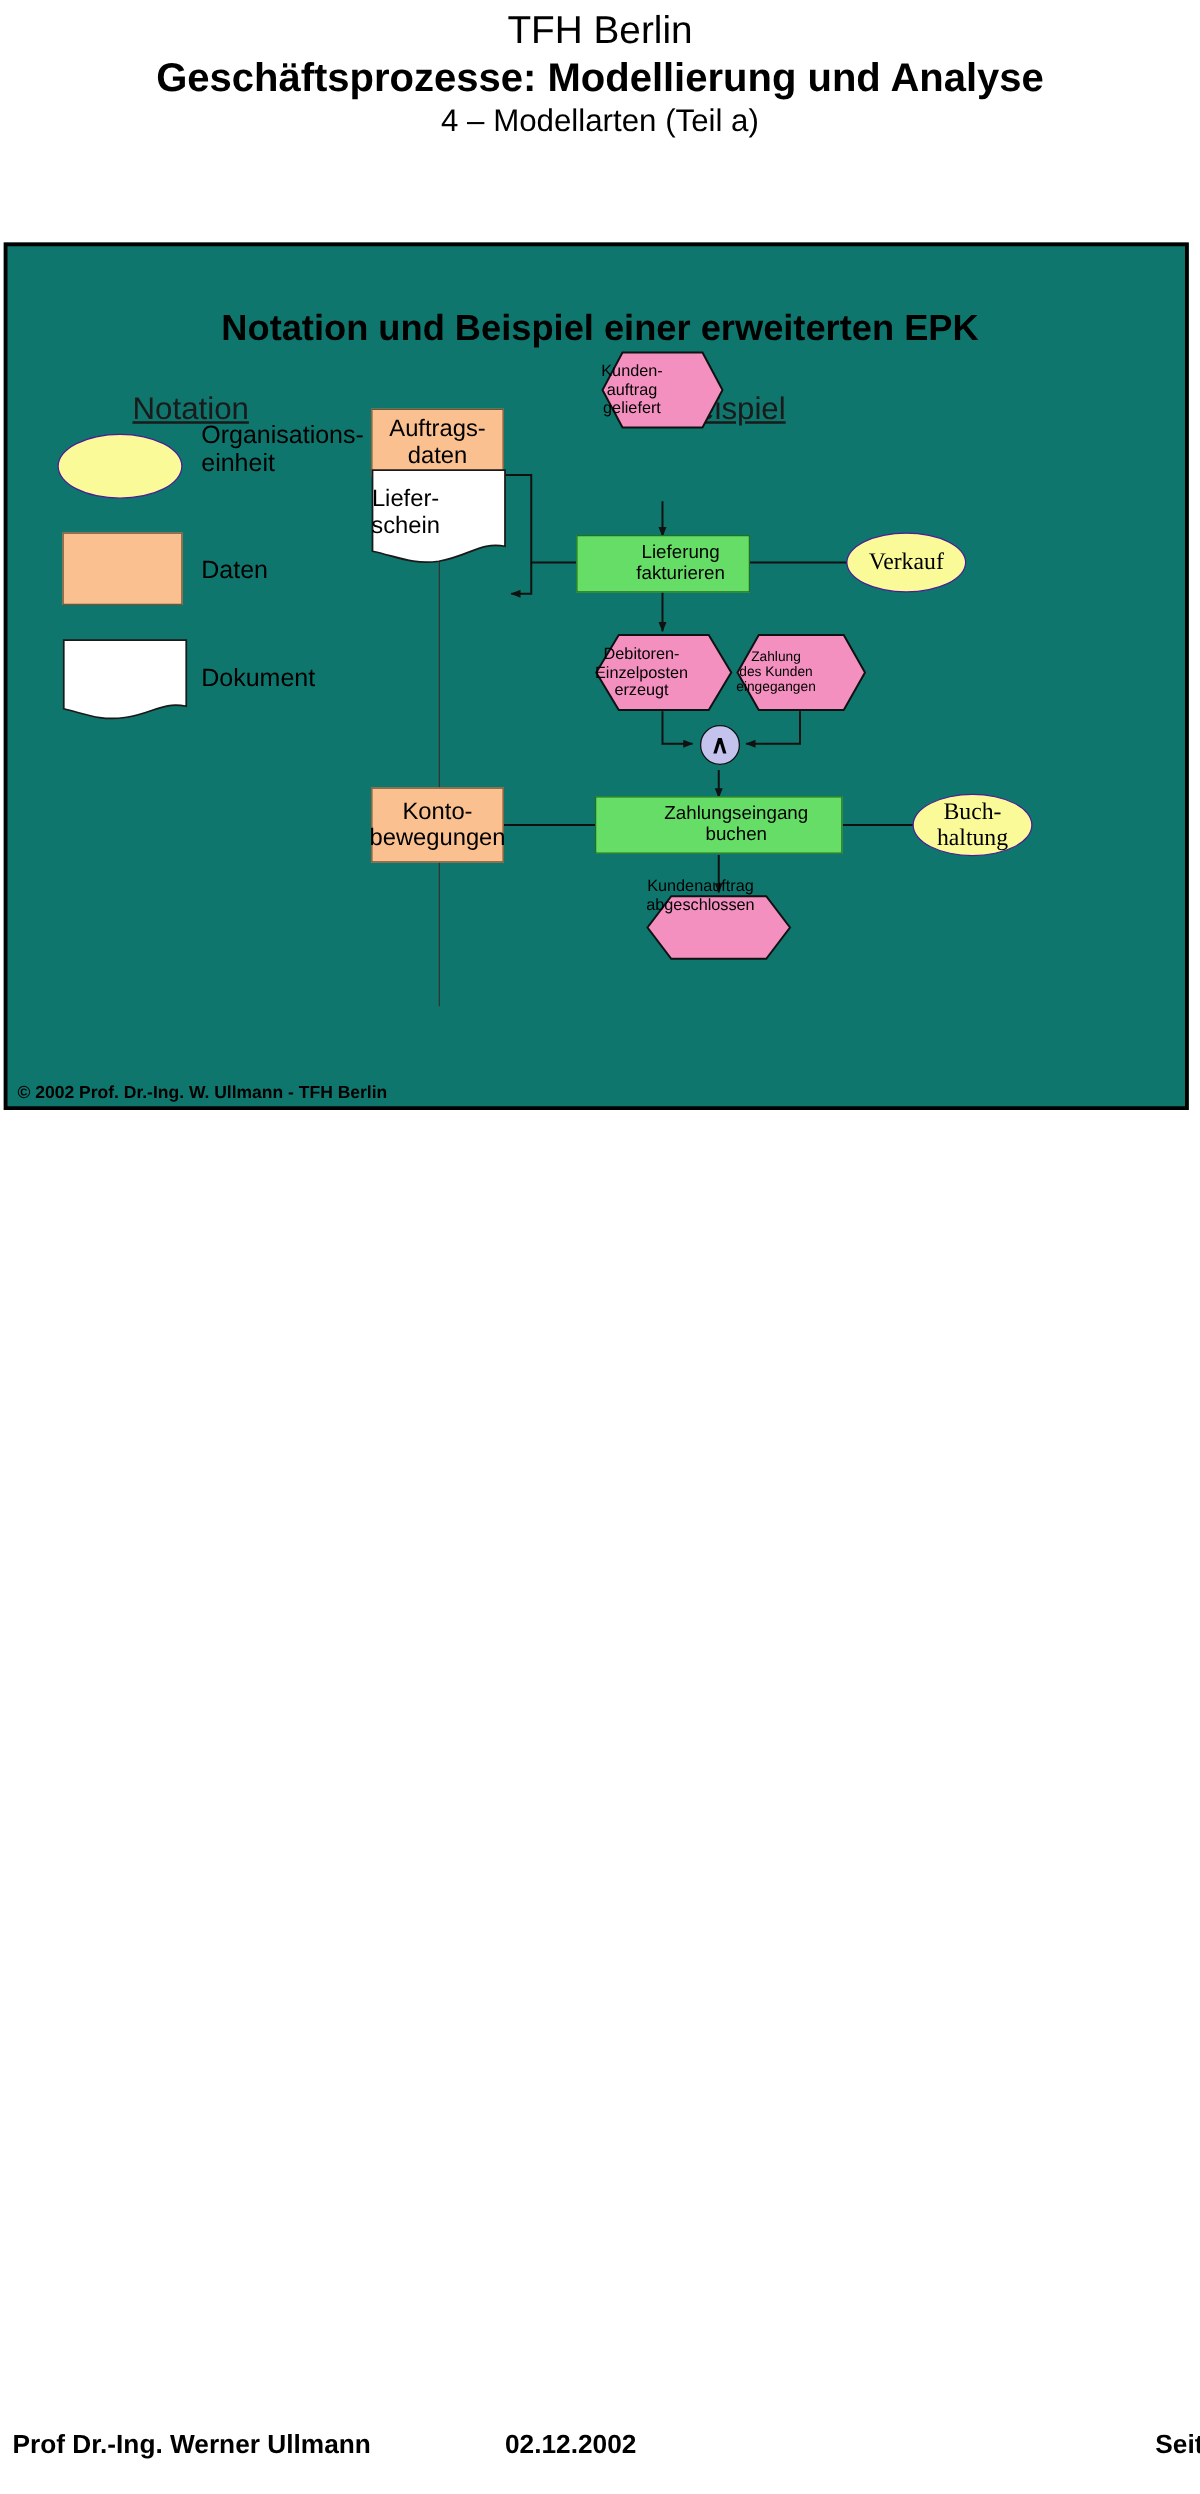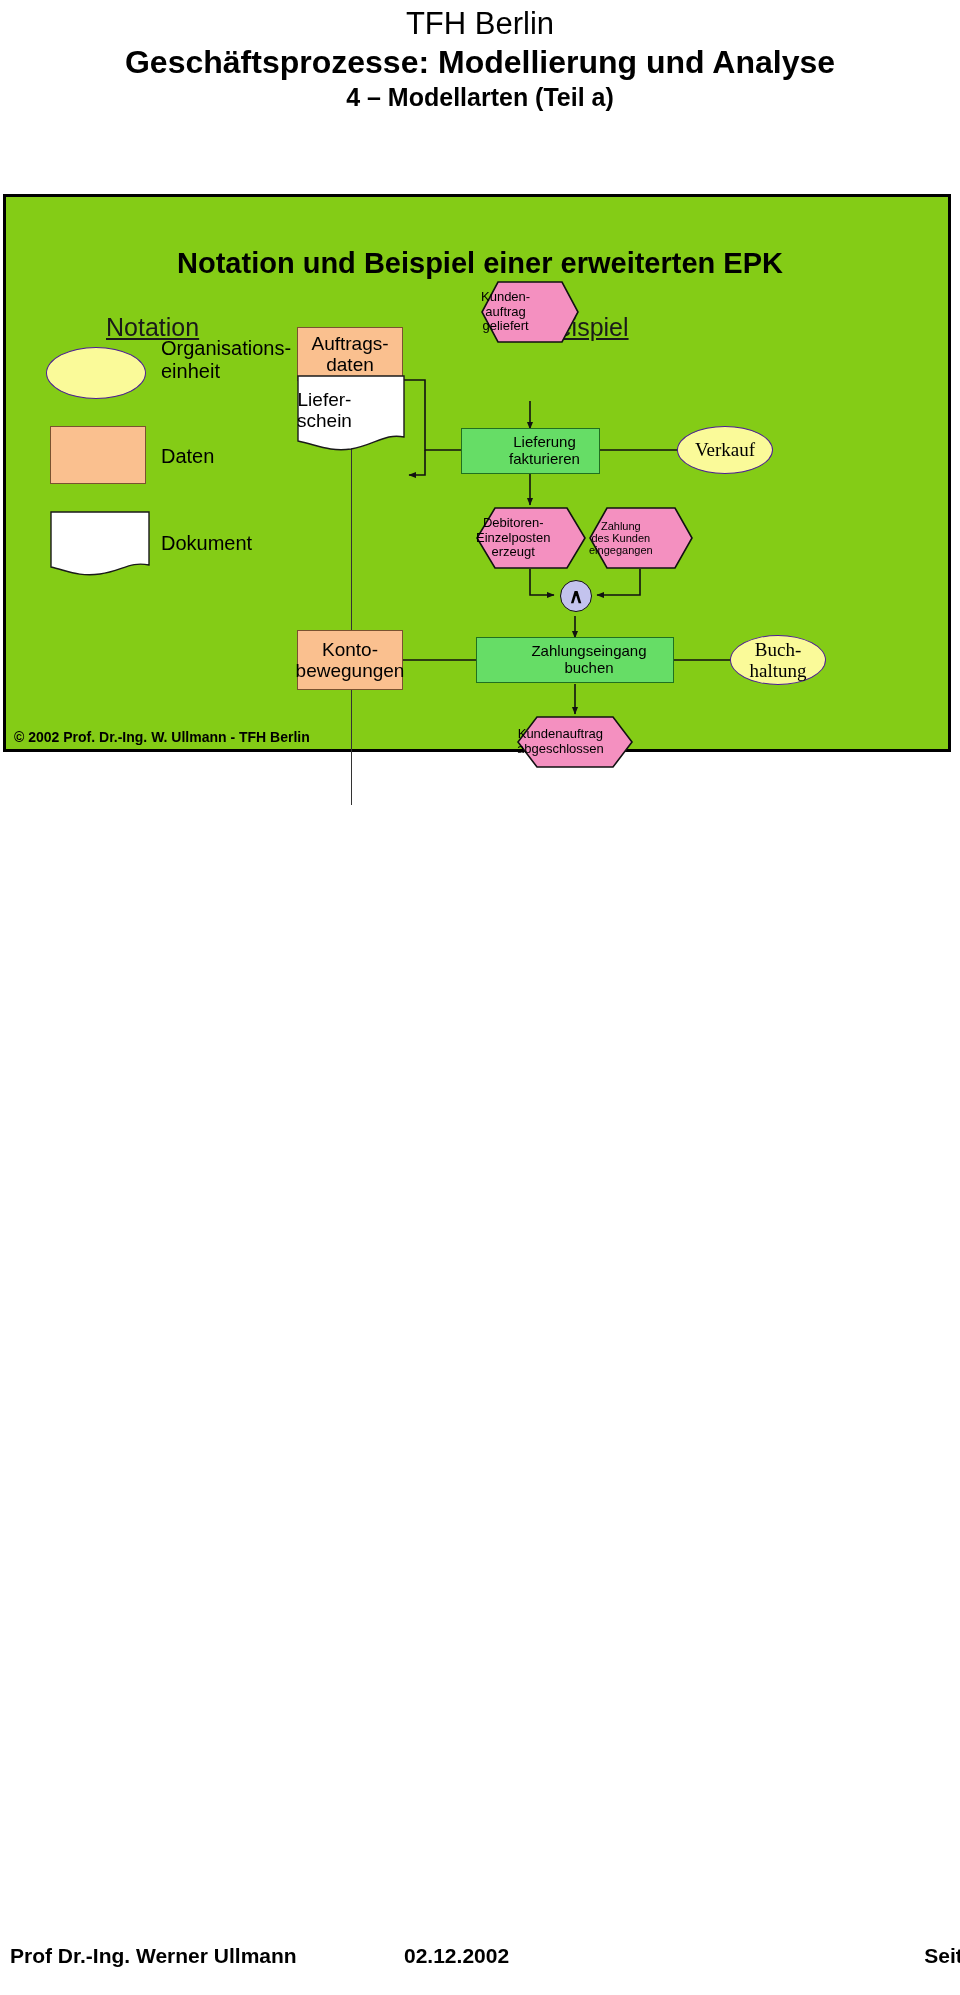--- a/index.html
+++ b/index.html
@@ -30,33 +30,33 @@
     font-weight: normal;
   }
   #header-line-2 {
     font-size: 32px;
     line-height: 36px;
     font-weight: bold;
   }
   #header-line-3 {
     font-size: 25px;
     line-height: 34px;
-    font-weight: bold;
+    font-weight: normal;
   }
 
   
   #content-frame {
     position: absolute;
     left: 3px;
     top: 194px;
     width: 948px;
-    height: 558px;
+    height: 694px;
     border: 3px solid #000000;
     box-sizing: border-box;
-    background: #84cc16;
+    background: #0f766e;
   }
 
   #slide-title {
     position: absolute;
     left: 0; top: 50px;
     width: 948px;
     text-align: center;
     font-size: 29px;
     font-weight: bold;
   }
@@ -304,21 +304,21 @@
 
   <div class="shape ellipse-org" style="left:724px; top:438px; width:96px; height:50px; font-size:19px;">
     <span>
       <span>Buch-</span><br><span>haltung</span>
     </span>
   </div>
 
   <svg class="shape-svg" style="left:511px; top:519px;" width="116" height="52" viewBox="0 0 116 52">
     <polygon points="20,1 96,1 115,26 96,51 20,51 1,26" fill="#F490C0" stroke="#111" stroke-width="1.6"></polygon>
   </svg>
-  <div class="hex-text" style="left:511px; top:519px; width:116px; height:52px; font-size:13px;">
+  <div class="hex-text" style="left:511px; top:494px; width:116px; height:52px; font-size:13px;">
     <div>
       <span>Kundenauftrag</span><br>
       <span>abgeschlossen</span>
     </div>
   </div>
 
   <div id="copyright-line">© 2002 Prof. Dr.-Ing. W. Ullmann - TFH Berlin</div>
 </div>
 
 <div id="slide-footer">

